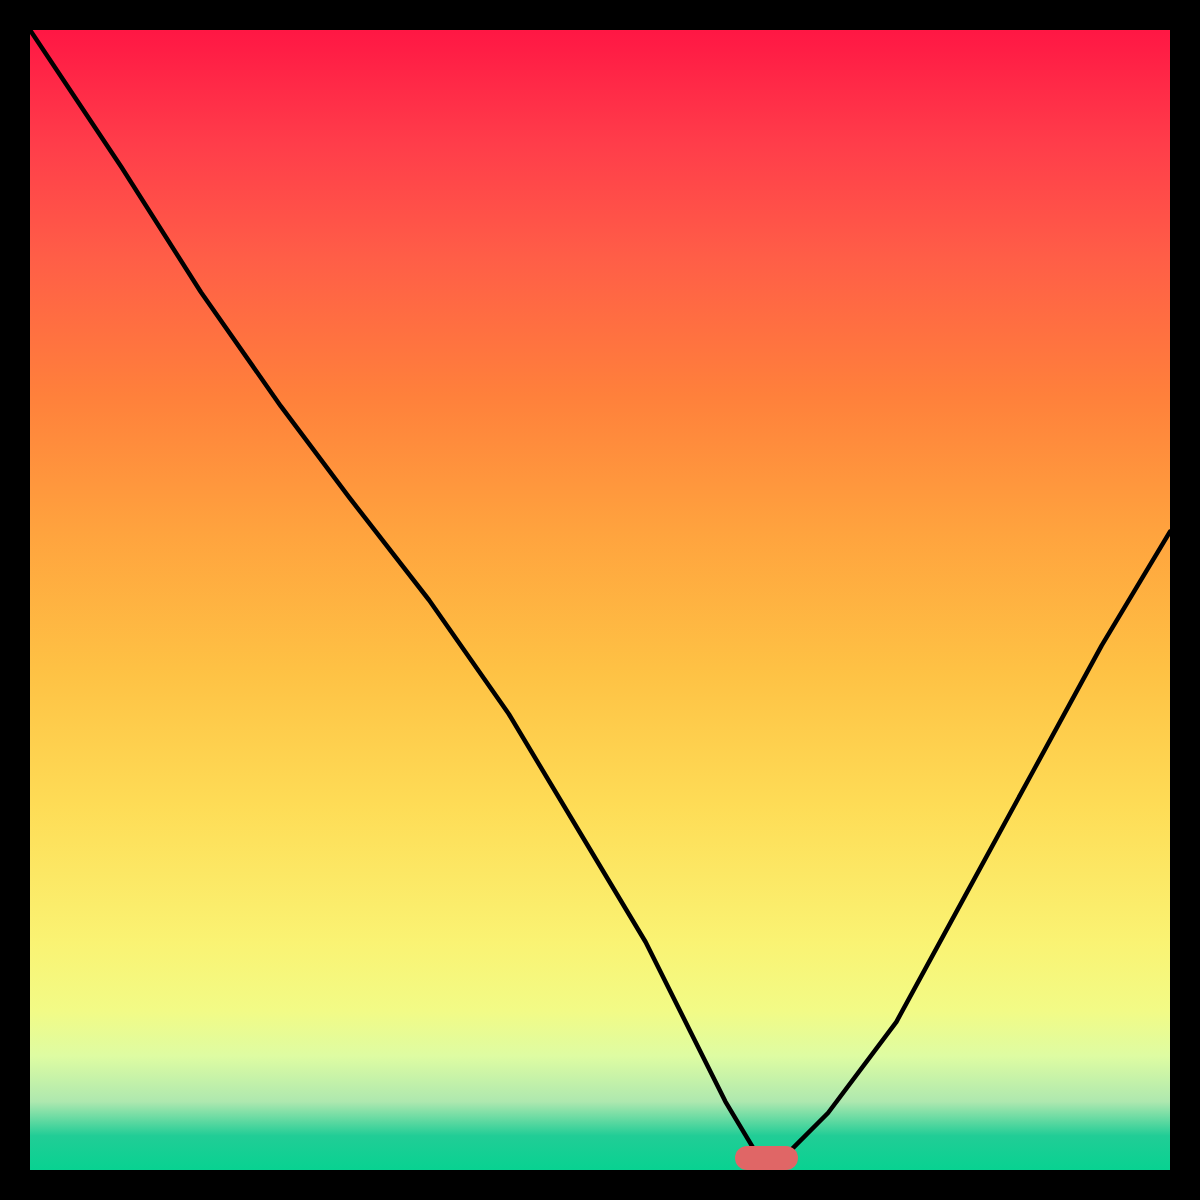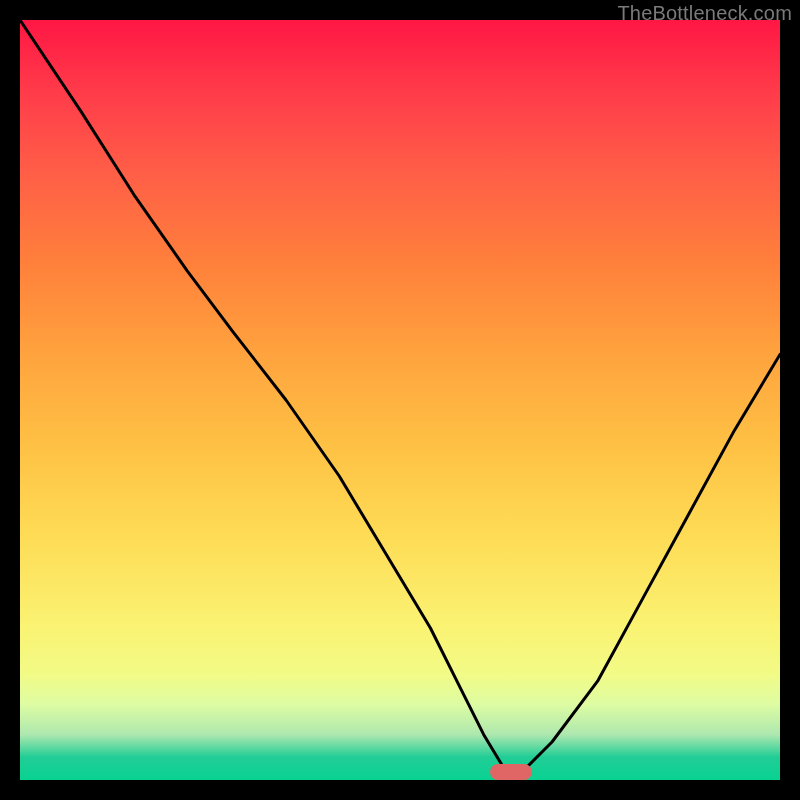--- a/index.html
+++ b/index.html
@@ -62,20 +62,19 @@
     font-weight: 500;
     color: #7a7a7a;
     letter-spacing: 0.2px;
     user-select: none;
   }
 </style>
 </head>
 <body>
 
 <div class="chart-container">
-  <div class="watermark">TheBottleneck.com</div>
   <div class="plot-area">
     <svg class="curve" viewBox="0 0 760 760" preserveAspectRatio="none">
       <path id="curve-path" fill="none" stroke="#000" stroke-width="3" stroke-linecap="round" stroke-linejoin="round" d="M 0 0 L 60.800000000000004 91.20000000000005 L 114 174.79999999999995 L 167.2 250.79999999999995 L 212.8 311.6 L 266 380 L 319.2 456 L 364.8 532 L 410.40000000000003 608 L 440.79999999999995 668.8 L 463.59999999999997 714.4 L 486.40000000000003 752.4 L 501.6 752.4 L 532 722 L 577.6 661.2 L 623.1999999999999 577.6 L 668.8 494 L 714.4 410.4 L 760 334.4"></path>
     </svg>
     <div class="marker" id="marker" style="left: 470px; bottom: 0px;"></div>
   </div>
 </div>
 
 </body></html>

